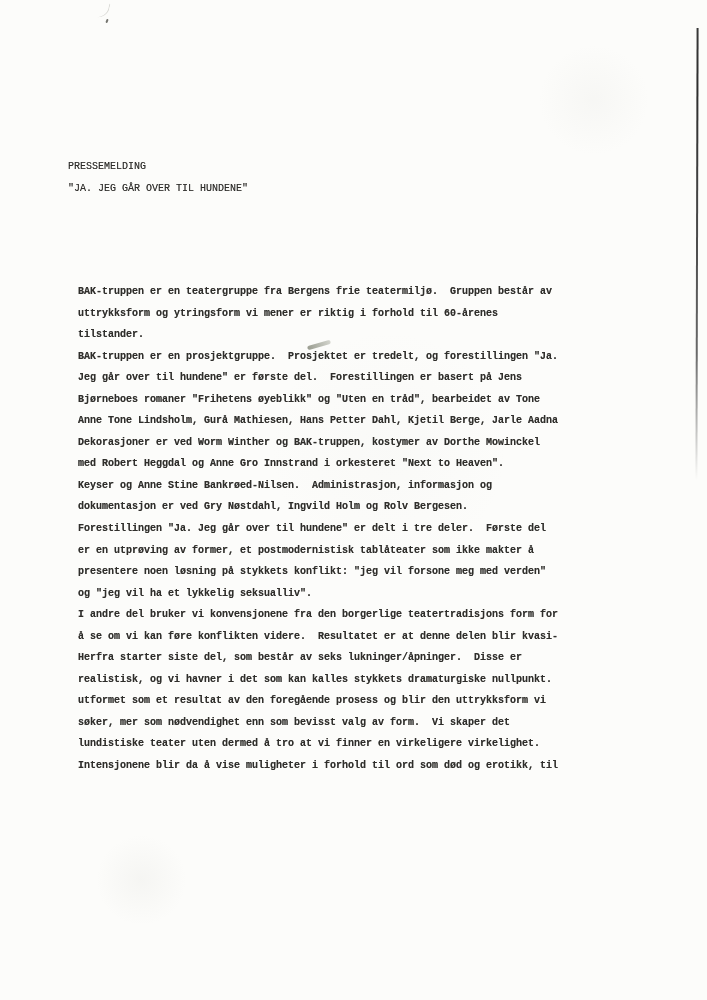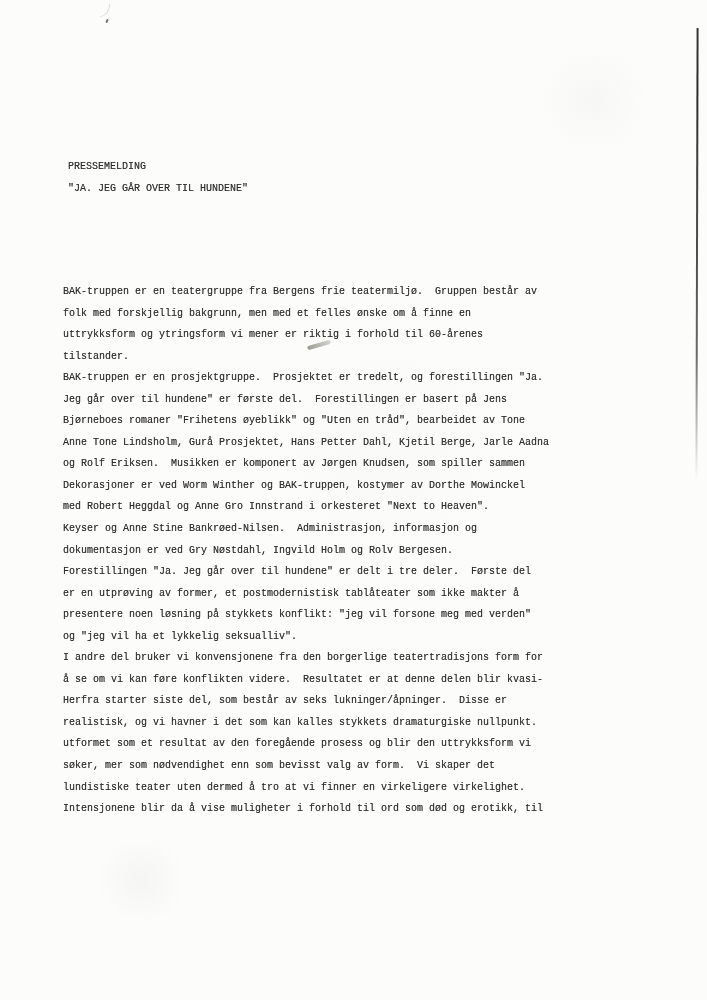--- a/index.html
+++ b/index.html
@@ -19,21 +19,21 @@
       #fcfcfa;
   }
   .line {
     white-space: pre;
     font-size: 10px;
     line-height: 21.55px;
     color: #2f2e2b;
     text-shadow: 0 0 0.5px rgba(47,46,43,0.55);
   }
   .header   { position: absolute; left: 68px; top: 156px; }
-  .bodytext { position: absolute; left: 63px; top: 281px; }
+  .bodytext { position: absolute; left: 78px; top: 281px; font-weight: bold; }
 
   
   .pen-mark {
     position: absolute; left: 307px; top: 343px;
     width: 24px; height: 4px; border-radius: 2px;
     background: linear-gradient(90deg, rgba(120,124,108,0.75), rgba(150,154,138,0.40));
     transform: rotate(-16deg);
   }
   .page-edge {
     position: absolute; left: 696px; top: 28px;
@@ -63,28 +63,26 @@
   <div class="corner-scribble"></div>
   <div class="corner-speck"></div>
 
   <div class="header">
       <div class="line">PRESSEMELDING</div>
       <div class="line">"JA. JEG GÅR OVER TIL HUNDENE"</div>
     </div>
 
   <div class="bodytext">
       <div class="line">BAK-truppen er en teatergruppe fra Bergens frie teatermiljø.  Gruppen består av</div>
-      <div class="line">folk med forskjellig bakgrunn, men med et felles ønske om å finne en</div>
       <div class="line">uttrykksform og ytringsform vi mener er riktig i forhold til 60-årenes</div>
       <div class="line">tilstander.</div>
       <div class="line">BAK-truppen er en prosjektgruppe.  Prosjektet er tredelt, og forestillingen "Ja.</div>
       <div class="line">Jeg går over til hundene" er første del.  Forestillingen er basert på Jens</div>
       <div class="line">Bjørneboes romaner "Frihetens øyeblikk" og "Uten en tråd", bearbeidet av Tone</div>
-      <div class="line">Anne Tone Lindsholm, Gurå Prosjektet, Hans Petter Dahl, Kjetil Berge, Jarle Aadna</div>
-      <div class="line">og Rolf Eriksen.  Musikken er komponert av Jørgen Knudsen, som spiller sammen</div>
+      <div class="line">Anne Tone Lindsholm, Gurå Mathiesen, Hans Petter Dahl, Kjetil Berge, Jarle Aadna</div>
       <div class="line">Dekorasjoner er ved Worm Winther og BAK-truppen, kostymer av Dorthe Mowinckel</div>
       <div class="line">med Robert Heggdal og Anne Gro Innstrand i orkesteret "Next to Heaven".</div>
       <div class="line">Keyser og Anne Stine Bankrøed-Nilsen.  Administrasjon, informasjon og</div>
       <div class="line">dokumentasjon er ved Gry Nøstdahl, Ingvild Holm og Rolv Bergesen.</div>
       <div class="line">Forestillingen "Ja. Jeg går over til hundene" er delt i tre deler.  Første del</div>
       <div class="line">er en utprøving av former, et postmodernistisk tablåteater som ikke makter å</div>
       <div class="line">presentere noen løsning på stykkets konflikt: "jeg vil forsone meg med verden"</div>
       <div class="line">og "jeg vil ha et lykkelig seksualliv".</div>
       <div class="line">I andre del bruker vi konvensjonene fra den borgerlige teatertradisjons form for</div>
       <div class="line">å se om vi kan føre konflikten videre.  Resultatet er at denne delen blir kvasi-</div>

